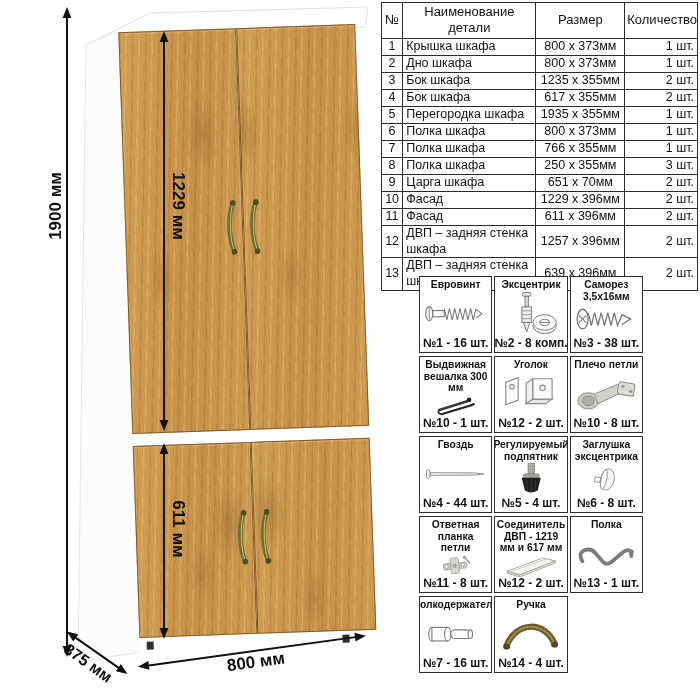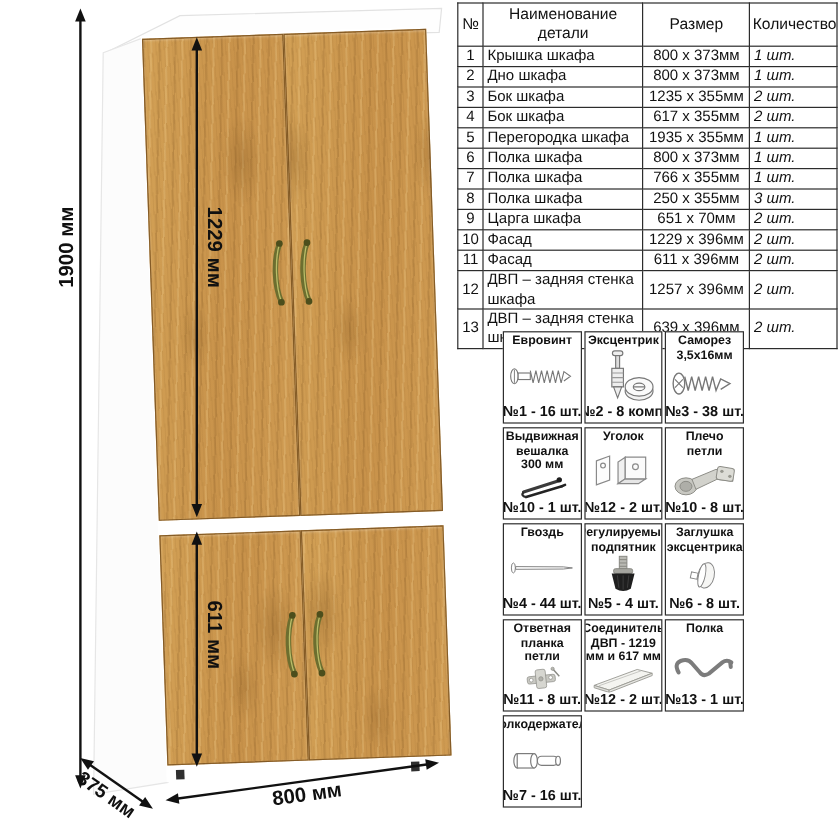--- a/index.html
+++ b/index.html
@@ -42,25 +42,25 @@
   .dim-depth-label{transform:rotate(35deg);transform-origin:0 50%;font-size:16px;}
 
   
   .parts{position:absolute;left:381px;top:2px;width:317px;border-collapse:collapse;
          background:#fff;font-size:12.5px;line-height:1.26;color:#111;table-layout:fixed;}
   .parts th,.parts td{border:1.6px solid #2c2c2c;padding:0 3px;font-weight:400;}
   .parts th{font-size:13px;text-align:center;padding:1px 2px;}
   .parts td{height:16px;}
   .parts .num{text-align:center;padding:0;}
   .parts .size{text-align:center;margin-top:48px;}
-  .parts .qty{text-align:left;font-style:italic;}
+  .parts .qty{text-align:right;}
   .col-num{width:21px;} .col-name{width:132px;} .col-size{width:88px;} .col-qty{width:72px;}
 
   
-  .hw-grid{position:absolute;left:419px;top:276px;width:201px;display:grid;
+  .hw-grid{position:absolute;left:419px;top:276px;width:224px;display:grid;
            grid-template-columns:repeat(3,1fr);grid-auto-rows:77px;column-gap:2px;row-gap:3px;}
   .hw-cell{border:1.7px solid #2e2e2e;background:#fff;display:flex;flex-direction:column;
            align-items:center;justify-content:space-between;padding:2px 2px 1px;overflow:hidden;}
   .hw-title{font-weight:700;font-size:10.3px;line-height:1.12;text-align:center;}
   .hw-icon{flex:1;display:flex;align-items:center;justify-content:center;min-height:0;width:100%;}
   .hw-icon svg{max-width:94%;max-height:100%;}
   .hw-count{font-weight:700;font-size:12px;line-height:1;margin-bottom:2px;white-space:nowrap;}
 </style>
 </head>
 <body>
@@ -407,15 +407,27 @@
           <svg viewBox="0 0 56 18">
             <ellipse cx="7" cy="9" rx="2.8" ry="6" fill="#fff" stroke="#7c7c7c"></ellipse>
             <rect x="7" y="3" width="14" height="12" fill="#fff" stroke="#7c7c7c"></rect>
             <ellipse cx="21" cy="9" rx="2.8" ry="6" fill="#fff" stroke="#7c7c7c"></ellipse>
             <rect x="23.8" y="5.2" width="17" height="7.6" rx="3.5" fill="#fff" stroke="#7c7c7c"></rect>
             <ellipse cx="41" cy="9" rx="2" ry="3.8" fill="#fff" stroke="#7c7c7c"></ellipse>
           </svg>
         </div>
         <div class="hw-count">№7 - 16 шт.</div>
       </div>
+      <div class="hw-cell">
+        <div class="hw-title">Ручка</div>
+        <div class="hw-icon">
+          <svg viewBox="0 0 66 40">
+            <path d="M8 32 C18 6 48 6 58 30" fill="none" stroke="#6b5a2b" stroke-width="6.5" stroke-linecap="round"></path>
+            <path d="M9 30.5 C19 6.5 47 6.5 57 28.5" fill="none" stroke="#a08a4e" stroke-width="2.2" stroke-linecap="round"></path>
+            <ellipse cx="8" cy="33" rx="3.6" ry="3" fill="#564623"></ellipse>
+            <ellipse cx="58" cy="31" rx="3.6" ry="3" fill="#564623"></ellipse>
+          </svg>
+        </div>
+        <div class="hw-count">№14 - 4 шт.</div>
+      </div>
     </div>
 
 </div>
 
 </body></html>

